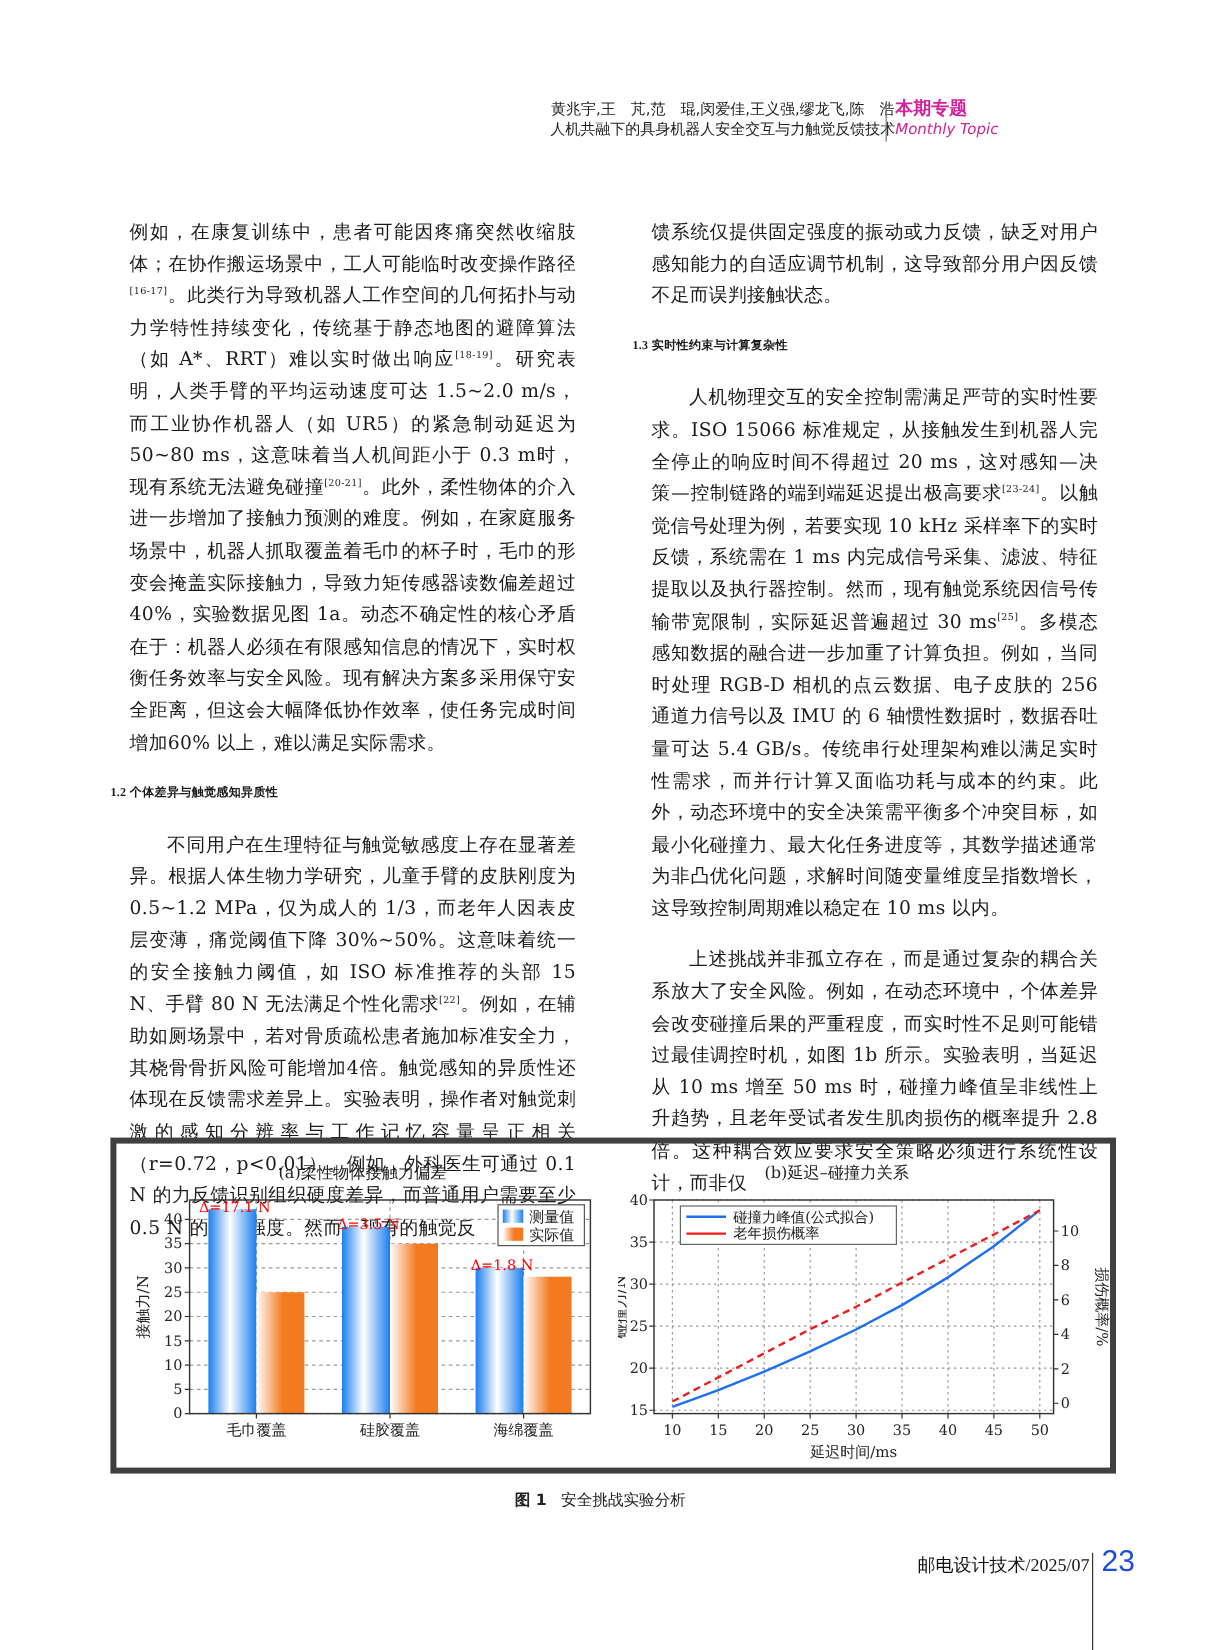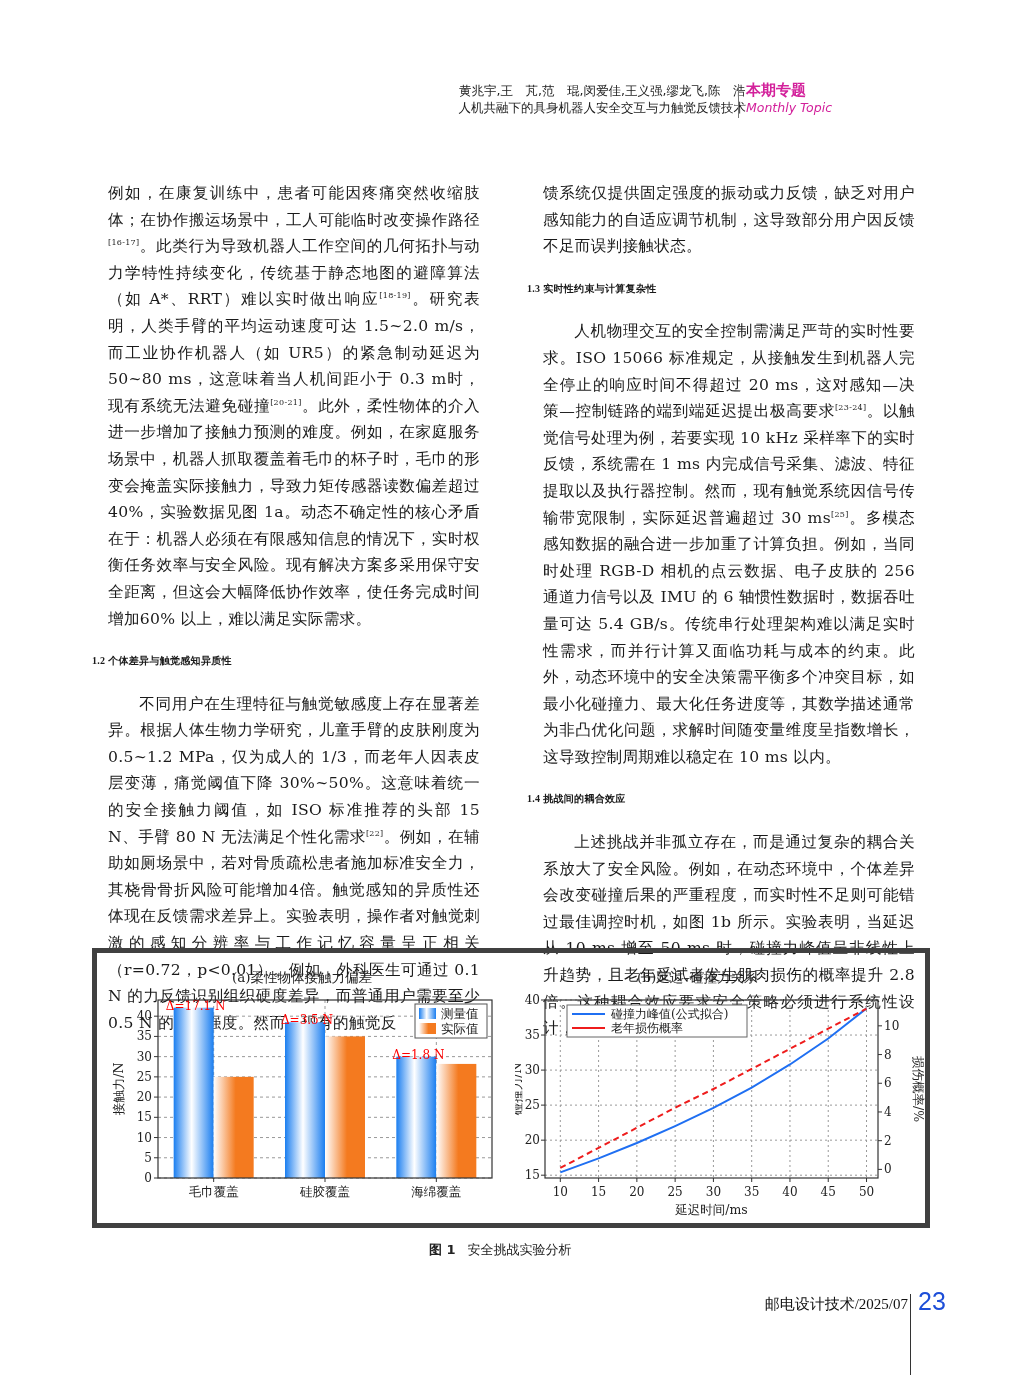--- a/index.html
+++ b/index.html
@@ -54,21 +54,20 @@
 <div class="col left">
   <p><span>例如，在康复训练中，患者可能因疼痛突然收缩肢体；在协作搬运场景中，工人可能临时改变操作路径</span><sup>[16-17]</sup><span>。此类行为导致机器人工作空间的几何拓扑与动力学特性持续变化，传统基于静态地图的避障算法（如 A*、RRT）难以实时做出响应</span><sup>[18-19]</sup><span>。研究表明，人类手臂的平均运动速度可达 1.5~2.0 m/s，而工业协作机器人（如 UR5）的紧急制动延迟为 50~80 ms，这意味着当人机间距小于 0.3 m时，现有系统无法避免碰撞</span><sup>[20-21]</sup><span>。此外，柔性物体的介入进一步增加了接触力预测的难度。例如，在家庭服务场景中，机器人抓取覆盖着毛巾的杯子时，毛巾的形变会掩盖实际接触力，导致力矩传感器读数偏差超过 40%，实验数据见图 1a。动态不确定性的核心矛盾在于：机器人必须在有限感知信息的情况下，实时权衡任务效率与安全风险。现有解决方案多采用保守安全距离，但这会大幅降低协作效率，使任务完成时间增加60% 以上，难以满足实际需求。</span></p>
   <h3>1.2  个体差异与触觉感知异质性</h3>
   <p class="indent"><span>不同用户在生理特征与触觉敏感度上存在显著差异。根据人体生物力学研究，儿童手臂的皮肤刚度为 0.5~1.2 MPa，仅为成人的 1/3，而老年人因表皮层变薄，痛觉阈值下降 30%~50%。这意味着统一的安全接触力阈值，如 ISO 标准推荐的头部 15 N、手臂 80 N 无法满足个性化需求</span><sup>[22]</sup><span>。例如，在辅助如厕场景中，若对骨质疏松患者施加标准安全力，其桡骨骨折风险可能增加4倍。触觉感知的异质性还体现在反馈需求差异上。实验表明，操作者对触觉刺激的感知分辨率与工作记忆容量呈正相关（r=0.72，p&lt;0.01）。例如，外科医生可通过 0.1 N 的力反馈识别组织硬度差异，而普通用户需要至少 0.5 N 的刺激强度。然而，现有的触觉反</span></p>
 </div>
 
 <div class="col right">
   <p>馈系统仅提供固定强度的振动或力反馈，缺乏对用户感知能力的自适应调节机制，这导致部分用户因反馈不足而误判接触状态。</p>
   <h3>1.3  实时性约束与计算复杂性</h3>
   <p class="indent"><span>人机物理交互的安全控制需满足严苛的实时性要求。ISO 15066 标准规定，从接触发生到机器人完全停止的响应时间不得超过 20 ms，这对感知—决策—控制链路的端到端延迟提出极高要求</span><sup>[23-24]</sup><span>。以触觉信号处理为例，若要实现 10 kHz 采样率下的实时反馈，系统需在 1 ms 内完成信号采集、滤波、特征提取以及执行器控制。然而，现有触觉系统因信号传输带宽限制，实际延迟普遍超过 30 ms</span><sup>[25]</sup><span>。多模态感知数据的融合进一步加重了计算负担。例如，当同时处理 RGB-D 相机的点云数据、电子皮肤的 256 通道力信号以及 IMU 的 6 轴惯性数据时，数据吞吐量可达 5.4 GB/s。传统串行处理架构难以满足实时性需求，而并行计算又面临功耗与成本的约束。此外，动态环境中的安全决策需平衡多个冲突目标，如最小化碰撞力、最大化任务进度等，其数学描述通常为非凸优化问题，求解时间随变量维度呈指数增长，这导致控制周期难以稳定在 10 ms 以内。</span></p>
-  <h3>1.4  挑战间的耦合效应</h3>
   <p class="indent">上述挑战并非孤立存在，而是通过复杂的耦合关系放大了安全风险。例如，在动态环境中，个体差异会改变碰撞后果的严重程度，而实时性不足则可能错过最佳调控时机，如图 1b 所示。实验表明，当延迟从 10 ms 增至 50 ms 时，碰撞力峰值呈非线性上升趋势，且老年受试者发生肌肉损伤的概率提升 2.8 倍。这种耦合效应要求安全策略必须进行系统性设计，而非仅</p>
 </div>
 
 <div class="figbox">
   <div class="chart-title" style="left:135px; top:16px;">(a)柔性物体接触力偏差</div>
   <div class="chart-title" style="left:540px; top:16px;">(b)延迟–碰撞力关系</div>
   <svg id="chartA" width="420" height="278" style="position:absolute;left:0;top:0;">
       <defs>
         <linearGradient id="gradA0" x1="0" x2="1" y1="0" y2="0">
           <stop offset="0" stop-color="#1a7ef0"></stop>

